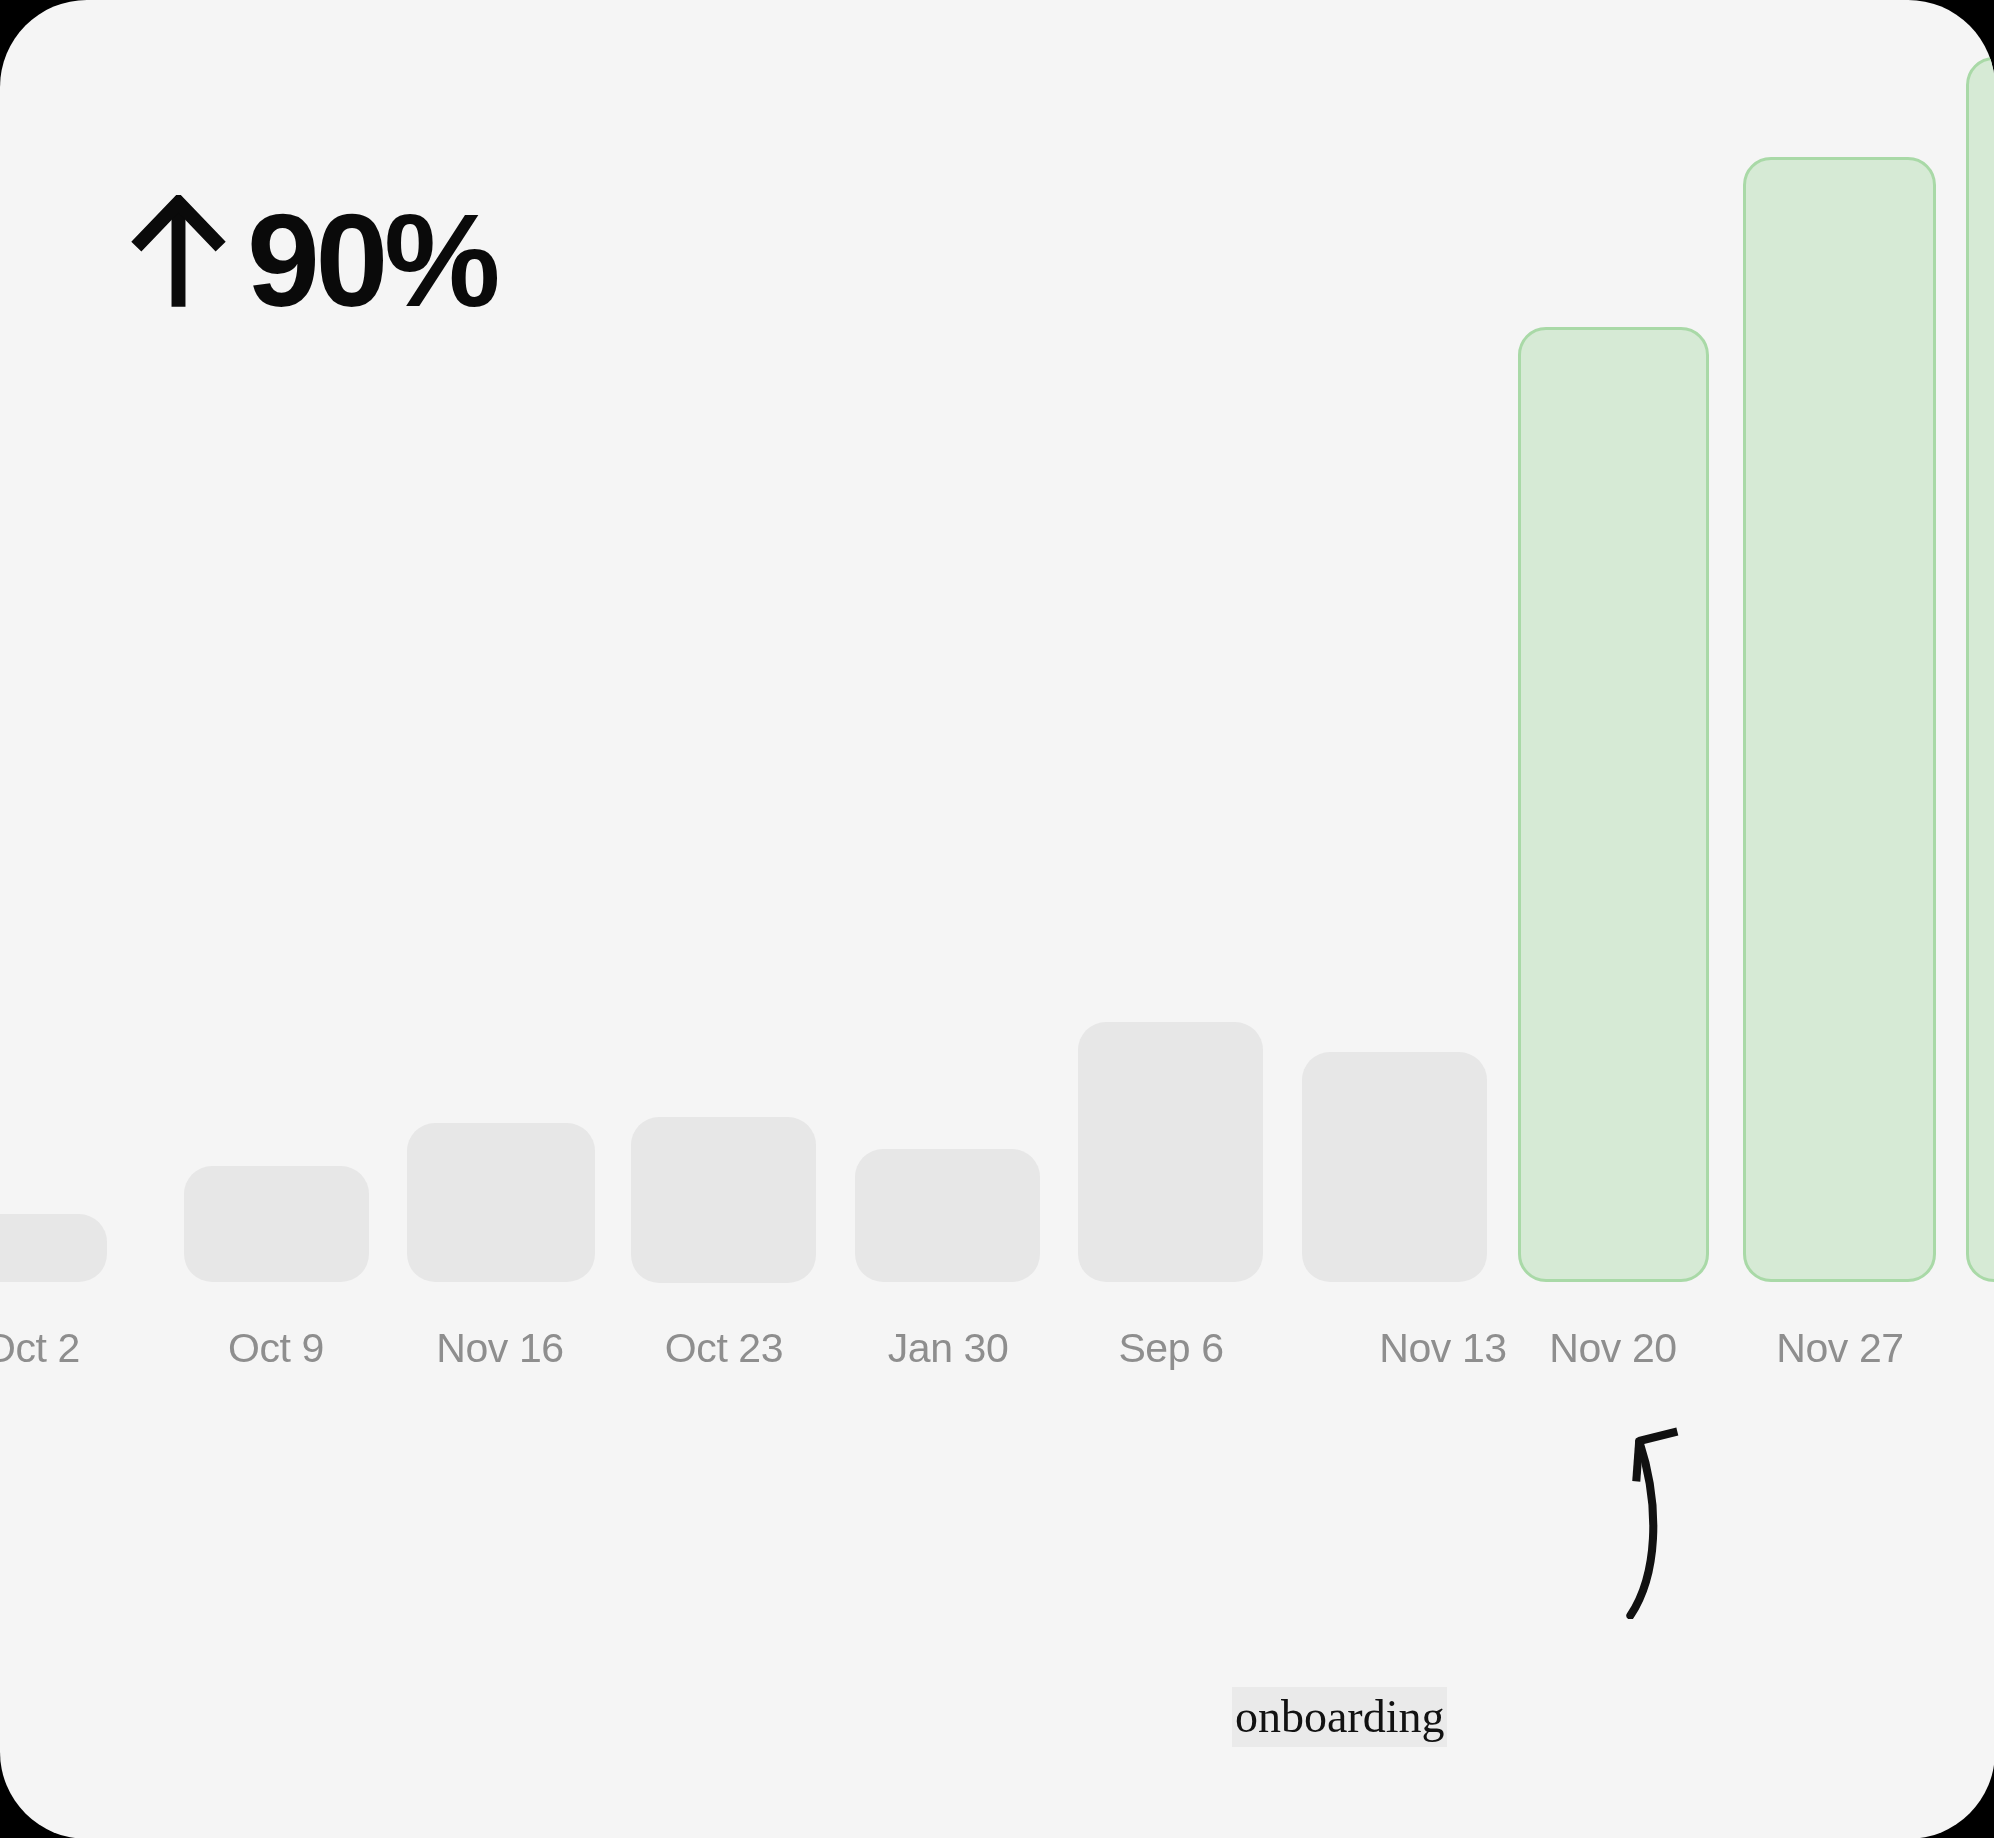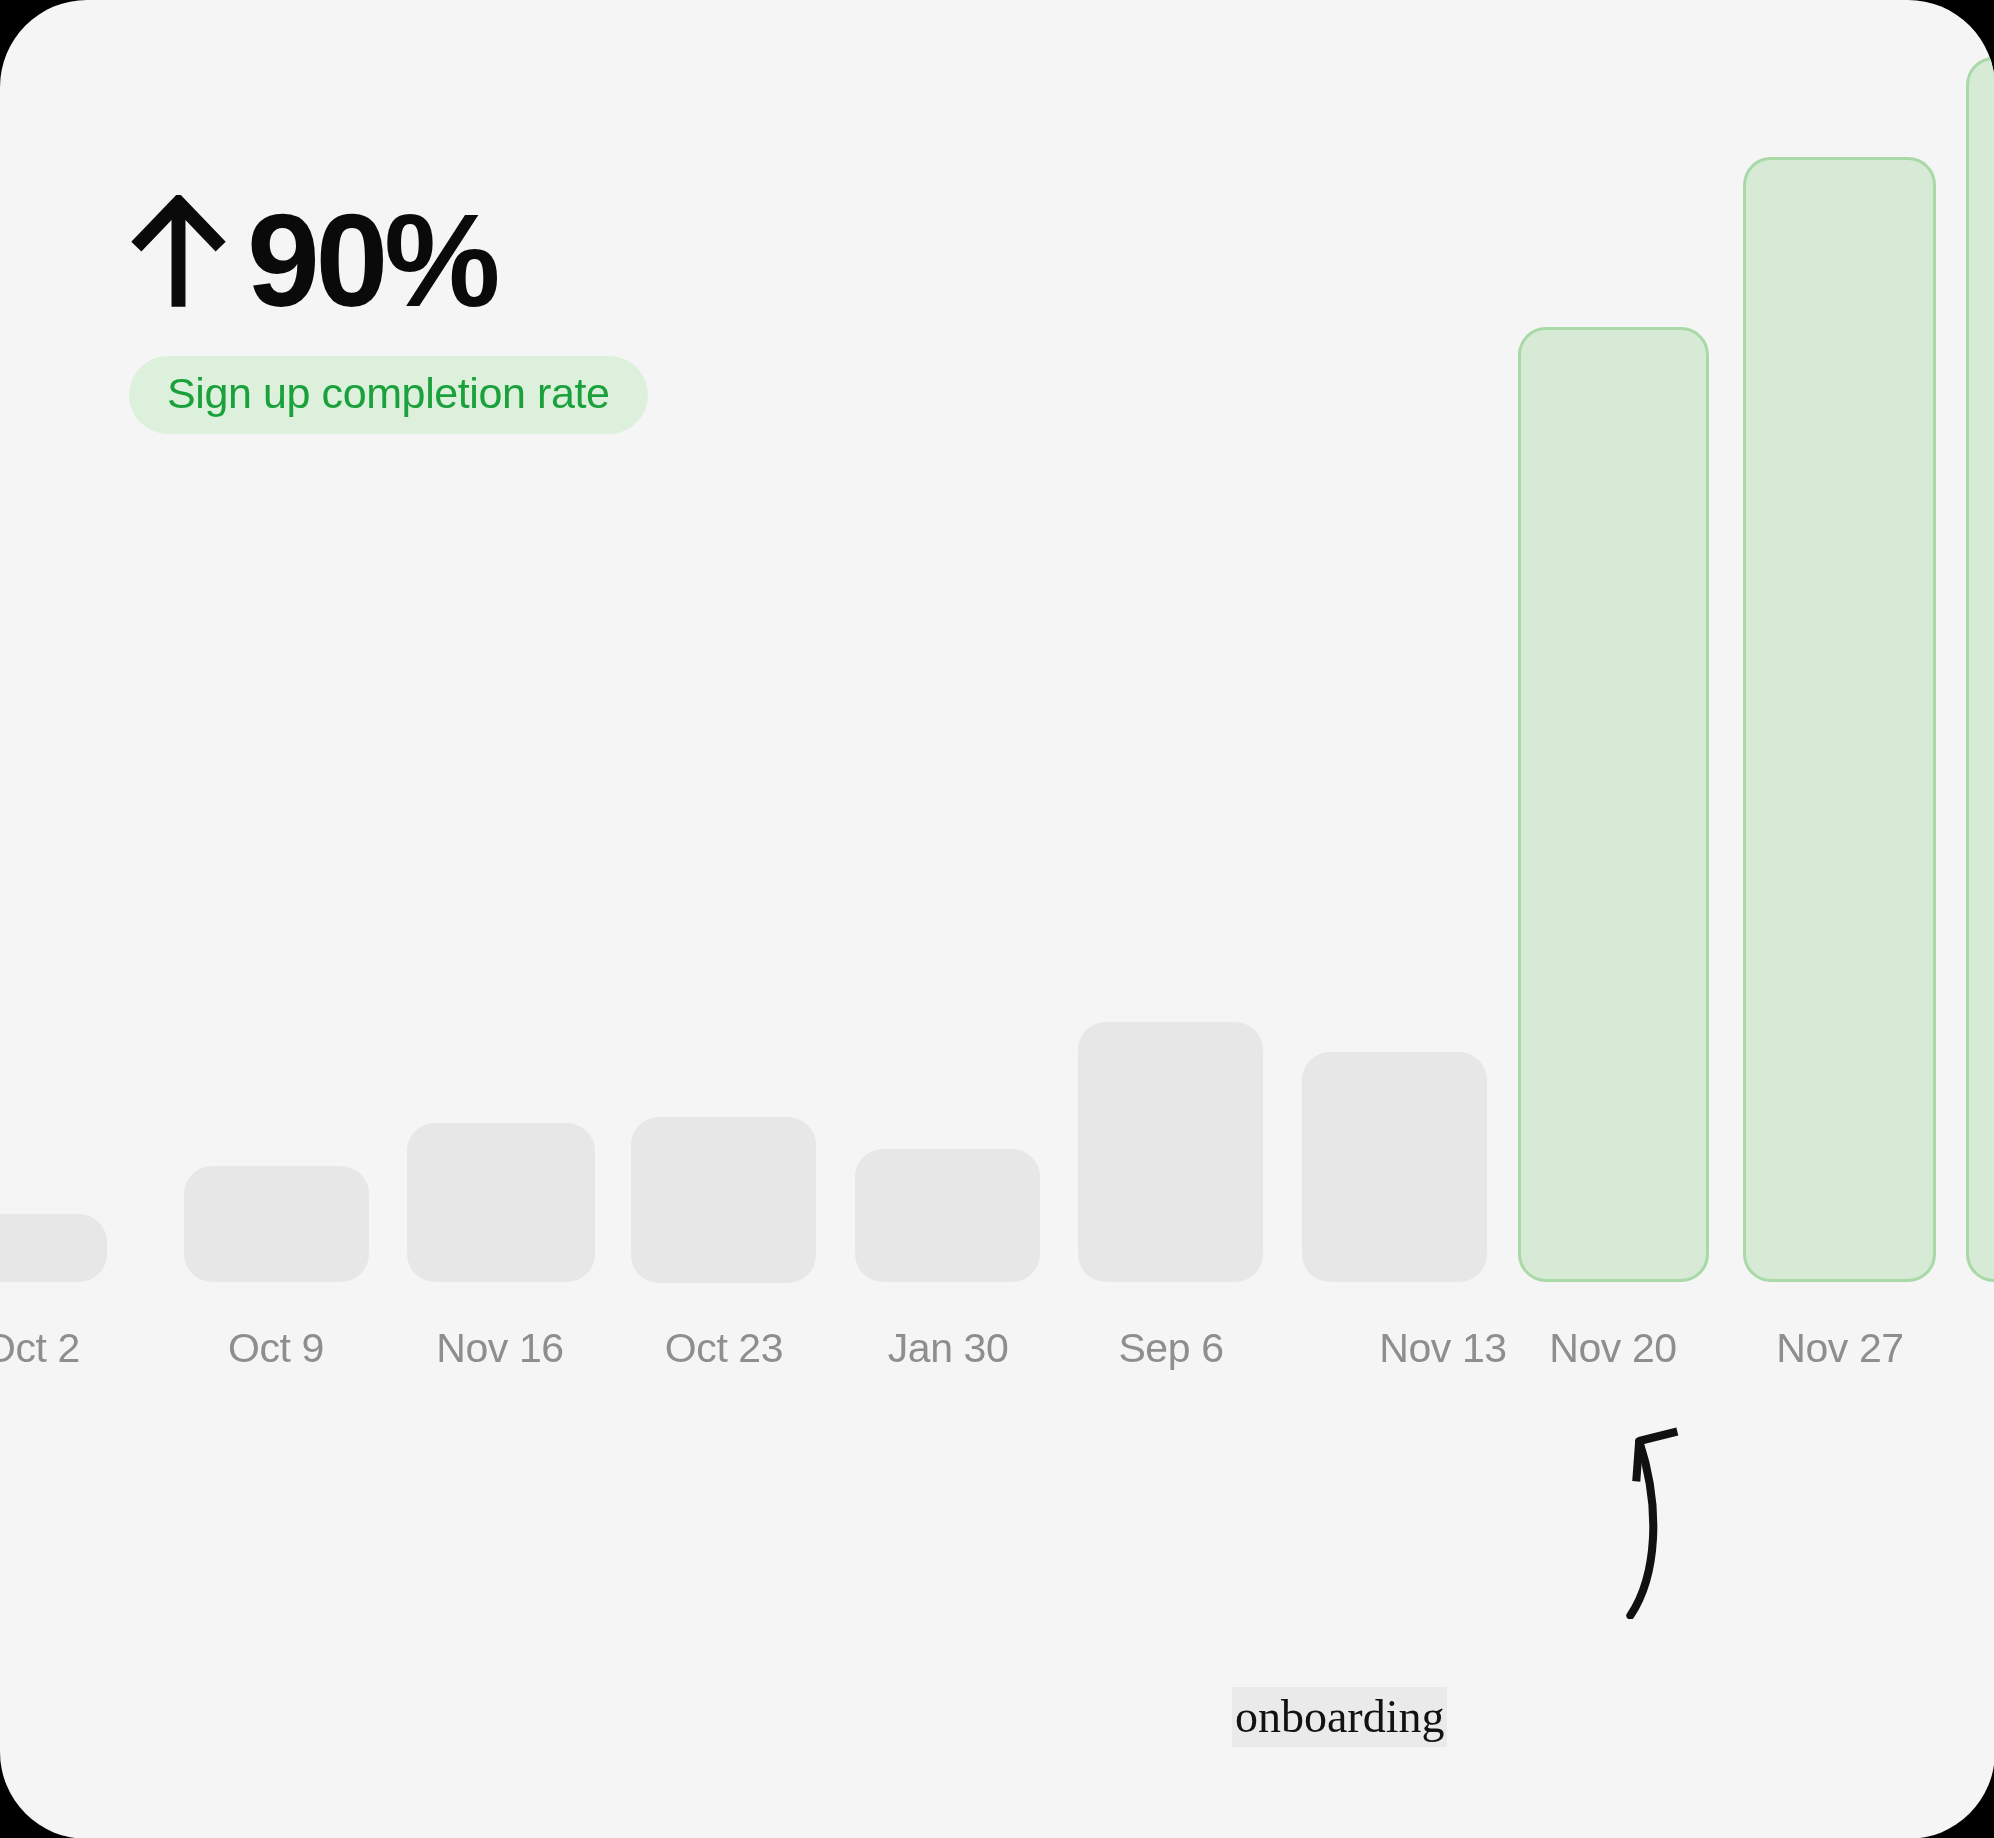--- a/index.html
+++ b/index.html
@@ -156,21 +156,20 @@
     </div>
 
   <div id="headline-block">
     <div id="headline-row">
       <svg id="trend-up-icon" viewBox="0 0 135 160" xmlns="http://www.w3.org/2000/svg">
         <path d="M67.5 8 L67.5 152" stroke="#0a0a0a" stroke-width="19" stroke-linecap="butt" fill="none"></path>
         <path d="M10 70 L67.5 10 L125 70" stroke="#0a0a0a" stroke-width="19" fill="none" stroke-linecap="butt" stroke-linejoin="miter"></path>
       </svg>
       <span id="headline-value">90%</span>
     </div>
-    <div id="metric-badge">Sign up completion rate</div>
   </div>
 
   <svg id="annotation-arrow" viewBox="0 0 120 270" xmlns="http://www.w3.org/2000/svg">
     <path d="M36 266 C 72 212, 78 120, 48 28" stroke="#111111" stroke-width="11" fill="none" stroke-linecap="round"></path>
     <path d="M48 28 L100 15" stroke="#111111" stroke-width="11" fill="none" stroke-linecap="butt"></path>
     <path d="M48 28 L44 83" stroke="#111111" stroke-width="11" fill="none" stroke-linecap="butt"></path>
   </svg>
 
   <div id="annotation-note">
     <br>

